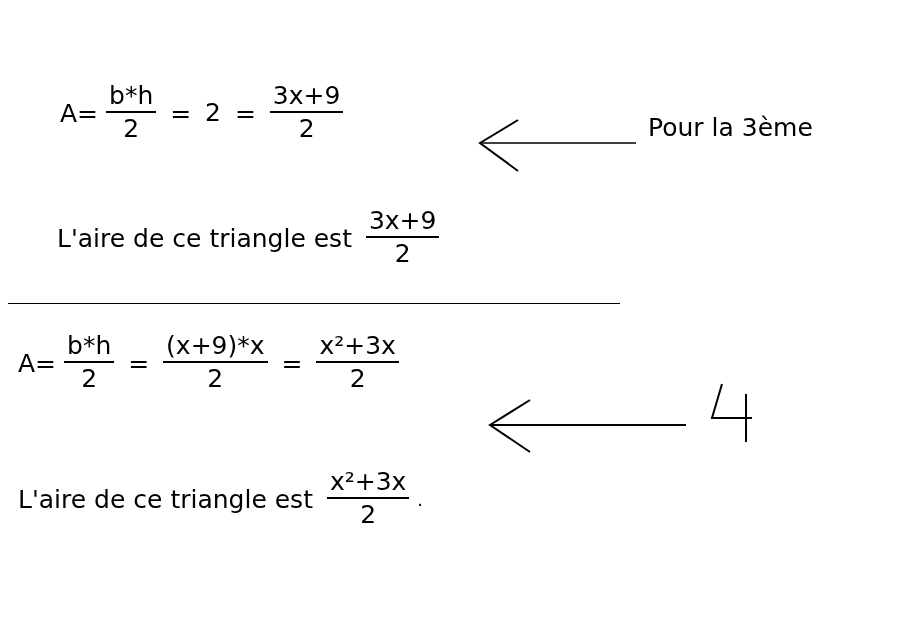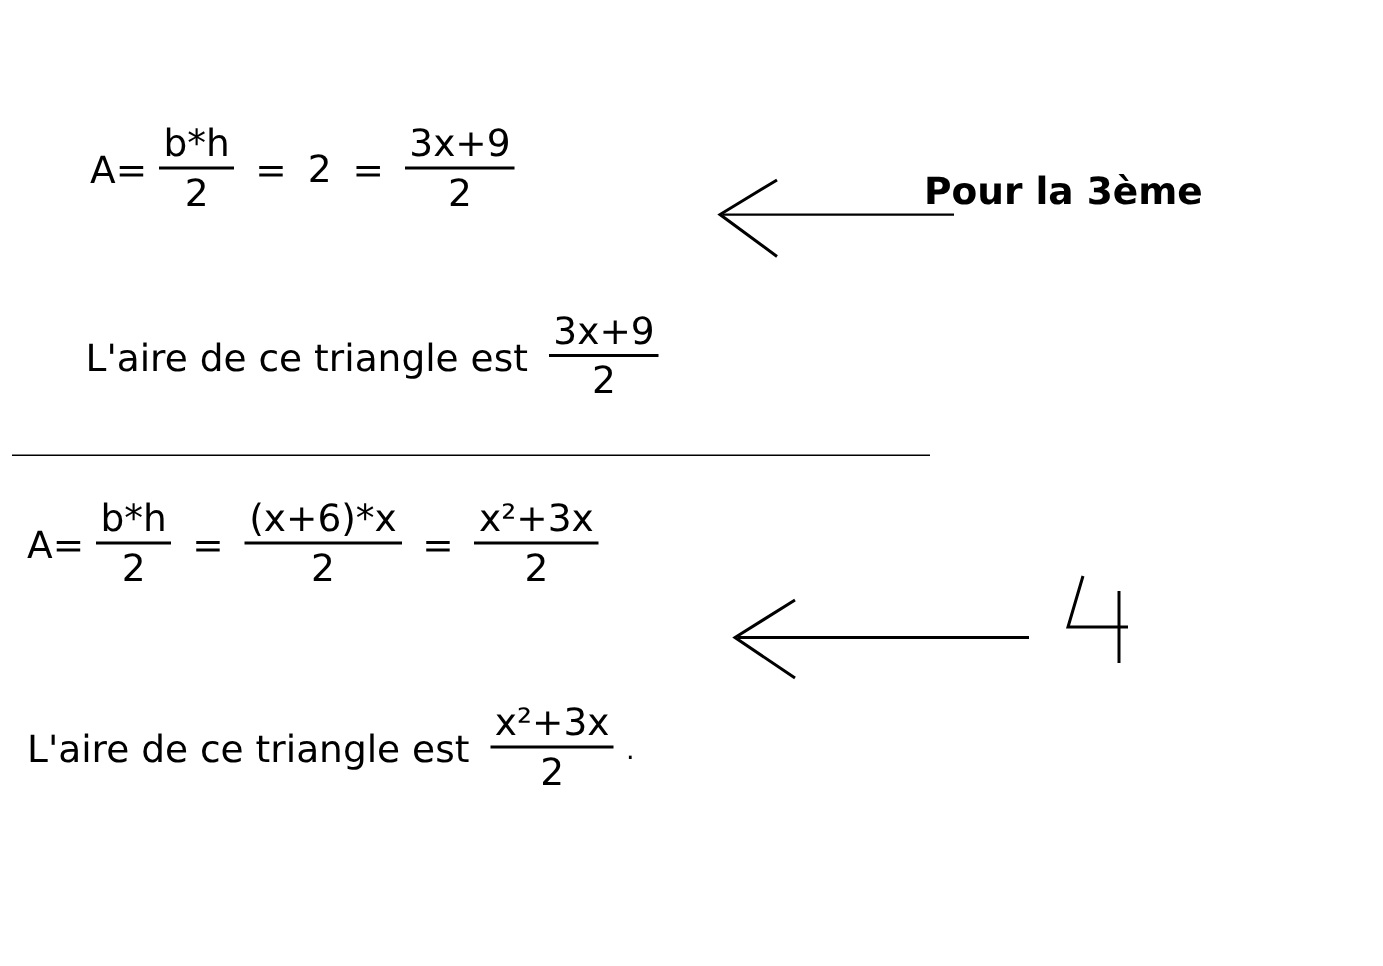--- a/index.html
+++ b/index.html
@@ -97,21 +97,21 @@
       <span class="num">3x+9</span>
       <span class="den">2</span>
     </span>
   </div>
 
   <svg class="arrow-svg" style="left:478px; top:118px;" width="160" height="60" viewBox="0 0 160 60">
     <polyline points="40,2 2,25 40,53" fill="none" stroke="#000" stroke-width="2"></polyline>
     <line x1="4" y1="25" x2="158" y2="25" stroke="#000" stroke-width="1.5"></line>
   </svg>
 
-  <div class="abs note" style="left:616px; top:112px;font-weight:bold;">
+  <div class="abs note" style="left:648px; top:112px;">
     <div>Pour la 3ème</div>
   </div>
 
   <div class="abs sentence" style="left:57px; top:207px;">
     <span class="lead">L'aire de ce triangle est</span>
     <span class="frac" style="margin-left:6px;">
       <span class="num">3x+9</span>
       <span class="den">2</span>
     </span>
   </div>
@@ -119,21 +119,21 @@
   <div class="divider" style="left:8px; top:303px; width:612px;"></div>
 
   <div class="abs eqline" style="left:18px; top:332px;">
     <span class="lead">A=</span>
     <span class="frac">
       <span class="num">b*h</span>
       <span class="den">2</span>
     </span>
     <span class="op">=</span>
     <span class="frac">
-      <span class="num">(x+6)*x</span>
+      <span class="num">(x+9)*x</span>
       <span class="den">2</span>
     </span>
     <span class="op">=</span>
     <span class="frac">
       <span class="num">x²+3x</span>
       <span class="den">2</span>
     </span>
   </div>
 
   <svg class="arrow-svg" style="left:488px; top:398px;" width="200" height="56" viewBox="0 0 200 56">

